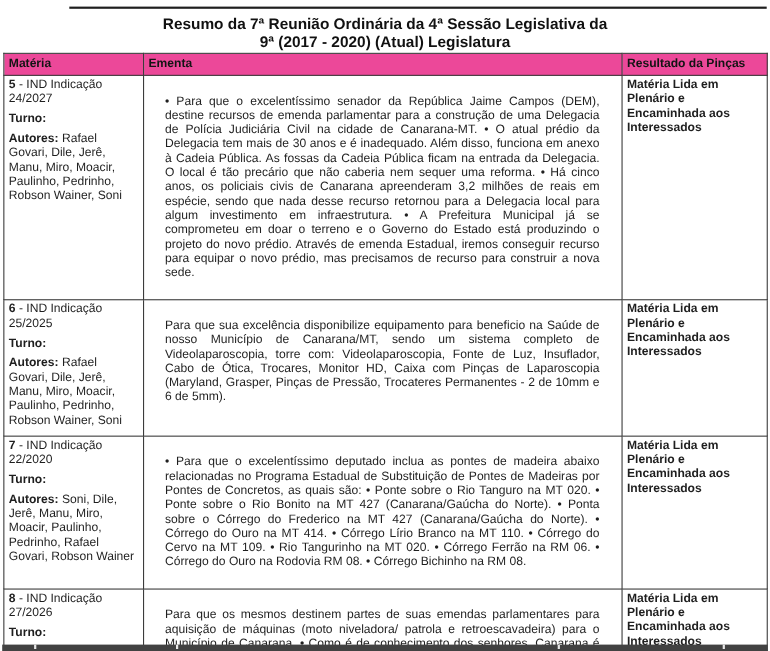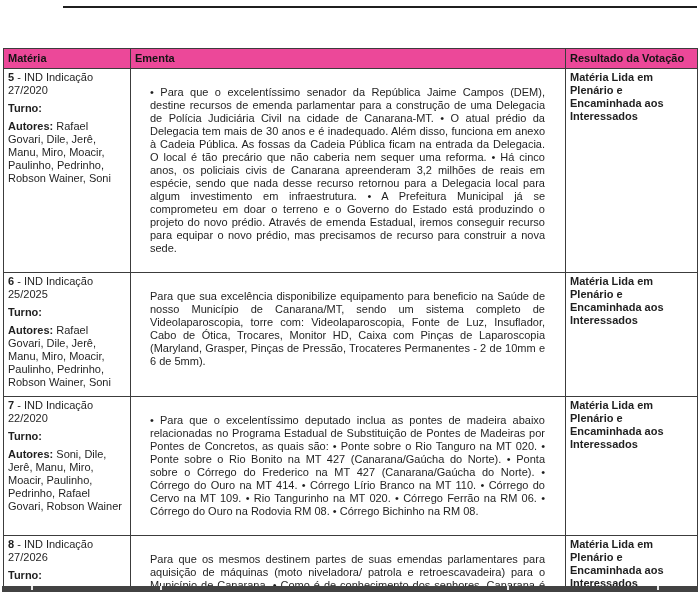--- a/index.html
+++ b/index.html
@@ -94,38 +94,42 @@
   .cutoff-bar .gap.g3 { left: 505px; }
   .cutoff-bar .gap.g4 { left: 655px; }
 </style>
 </head>
 <body>
 
 <div class="page">
 
   <div class="top-rule"></div>
 
+  <h1 class="doc-title">
+    <span>Resumo da 7ª Reunião Ordinária da 4ª Sessão Legislativa da</span><br>
+    <span>9ª (2017 - 2020) (Atual) Legislatura</span>
+  </h1>
 
   <table class="summary">
     <colgroup>
       <col class="c-materia">
       <col class="c-ementa">
       <col class="c-resultado">
     </colgroup>
     <thead>
       <tr>
         <th>Matéria</th>
         <th>Ementa</th>
-        <th>Resultado da Votação</th>
+        <th>Resultado da Pinças</th>
       </tr>
     </thead>
     <tbody>
       <tr class="r1">
         <td class="materia">
-          <p><span class="num">5</span> <span>- IND Indicação 27/2020</span></p>
+          <p><span class="num">5</span> <span>- IND Indicação 24/2027</span></p>
           <p><span class="lbl">Turno:</span></p>
           <p><span class="lbl">Autores:</span> <span>Rafael Govari, Dile, Jerê, Manu, Miro, Moacir, Paulinho, Pedrinho, Robson Wainer, Soni</span></p>
         </td>
         <td class="ementa">
           <p>• Para que o excelentíssimo senador da República Jaime Campos (DEM), destine recursos de emenda parlamentar para a construção de uma Delegacia de Polícia Judiciária Civil na cidade de Canarana-MT. • O atual prédio da Delegacia tem mais de 30 anos e é inadequado. Além disso, funciona em anexo à Cadeia Pública. As fossas da Cadeia Pública ficam na entrada da Delegacia. O local é tão precário que não caberia nem sequer uma reforma. • Há cinco anos, os policiais civis de Canarana apreenderam 3,2 milhões de reais em espécie, sendo que nada desse recurso retornou para a Delegacia local para algum investimento em infraestrutura. • A Prefeitura Municipal já se comprometeu em doar o terreno e o Governo do Estado está produzindo o projeto do novo prédio. Através de emenda Estadual, iremos conseguir recurso para equipar o novo prédio, mas precisamos de recurso para construir a nova sede.</p>
         </td>
         <td class="resultado">Matéria Lida em Plenário e Encaminhada aos Interessados</td>
       </tr>
 
       <tr class="r2">

